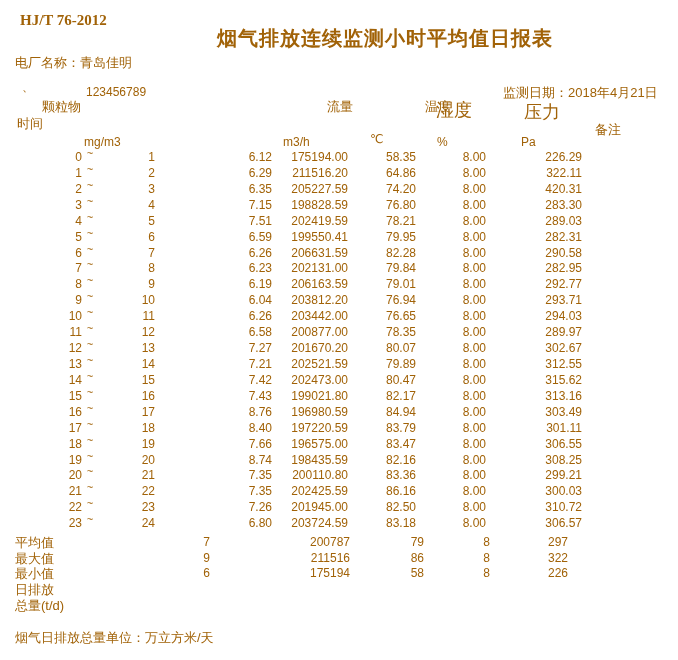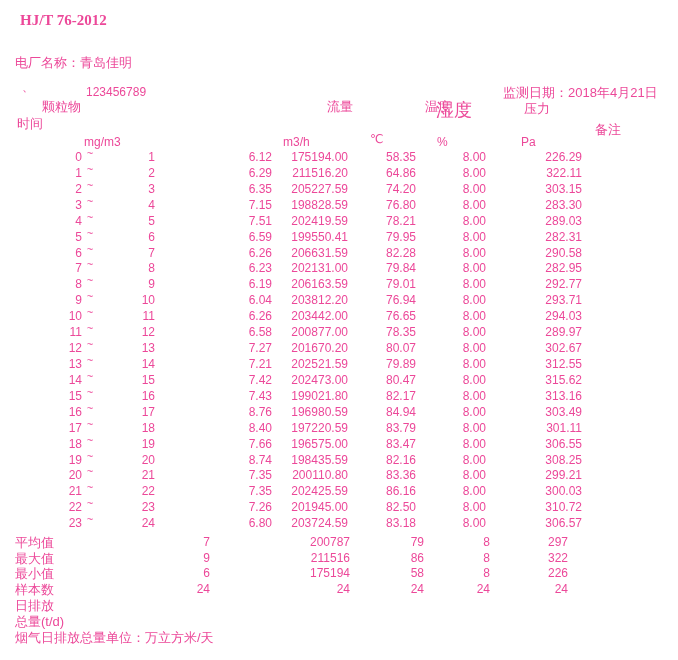--- a/index.html
+++ b/index.html
@@ -1,31 +1,31 @@
 <!DOCTYPE html>
 <html><head>
 <meta charset="utf-8">
 <style>
   html,body{margin:0;padding:0;background:#fff;}
   .page{
-    position:relative;width:678px;height:660px;background:#ffffff;color:#ec4899;
+    position:relative;width:678px;height:660px;background:#ffffff;color:#a16207;
     font-family:"Liberation Sans","DejaVu Sans",sans-serif;font-size:12px;overflow:hidden;
   }
   .abs{position:absolute;white-space:nowrap;}
   .standard{left:20px;top:12px;font-family:"Liberation Serif","DejaVu Serif",serif;font-weight:bold;font-size:15px;}
   .title{left:217px;top:25px;font-size:20px;font-weight:bold;letter-spacing:1px;}
   .plant{left:15px;top:54px;font-size:13px;}
   .serial-mark{left:22px;top:79px;font-size:12px;}
   .serial{left:86px;top:85px;font-size:12px;}
   .date{left:503px;top:84px;font-size:13px;text-align:right;}
   .h-pm{left:42px;top:98px;font-size:13px;}
   .h-flow{left:327px;top:98px;font-size:13px;}
   .h-temp{left:405px;top:98px;font-size:13px;margin-left:20px;}
   .h-hum{left:436px;top:98px;font-size:18px;}
-  .h-press{left:524px;top:100px;font-size:13px;}
+  .h-press{left:524px;top:100px;font-size:18px;}
   .h-time{left:17px;top:115px;font-size:13px;}
   .h-remark{left:595px;top:121px;font-size:13px;}
   .u-pm{left:84px;top:135px;}
   .u-flow{left:283px;top:135px;}
   .u-temp{left:370px;top:132px;}
   .u-hum{left:437px;top:135px;}
   .u-press{left:521px;top:135px;}
   table{border-collapse:collapse;table-layout:fixed;width:678px;}
   td{padding:0;font-size:12px;overflow:hidden;white-space:nowrap;}
   .hourly{position:absolute;left:0;top:150px;}
@@ -37,20 +37,21 @@
   .tilde{position:relative;top:-4px;font-size:11px;}
   .lbl{padding-left:15px;text-align:left;font-size:13px;}
   .footer-note{left:15px;top:629px;font-size:13px;}
 </style>
 </head>
 <body>
 
 <div class="page">
 
   <div class="abs standard">HJ/T 76-2012</div>
+  <div class="abs title">烟气排放连续监测小时平均值日报表</div>
 
   <div class="abs plant"><span>电厂名称：</span><span>青岛佳明</span></div>
 
   <div class="abs serial-mark">、</div>
   <div class="abs serial">123456789</div>
 
   <div class="abs date"><span>监测日期：</span><span>2018年4月21日</span></div>
 
   <div class="abs h-pm">颗粒物</div>
   <div class="abs h-flow">流量</div>
@@ -105,21 +106,21 @@
         </tr>
 
         <tr>
           <td class="num">2</td>
           <td class="tilde-cell"><span class="tilde">~</span></td>
           <td class="num">3</td>
           <td class="num">6.35</td>
           <td class="num">205227.59</td>
           <td class="num">74.20</td>
           <td class="num">8.00</td>
-          <td class="num">303.15</td>
+          <td class="num">420.31</td>
           <td></td>
         </tr>
 
         <tr>
           <td class="num">3</td>
           <td class="tilde-cell"><span class="tilde">~</span></td>
           <td class="num">4</td>
           <td class="num">7.15</td>
           <td class="num">198828.59</td>
           <td class="num">76.80</td>
@@ -405,29 +406,20 @@
         <tr>
           <td class="lbl">最小值</td>
           <td class="num">6</td>
           <td class="num">175194</td>
           <td class="num">58</td>
           <td class="num">8</td>
           <td class="num">226</td>
           <td></td>
         </tr>
 
-        <tr>
-          <td class="lbl">样本数</td>
-          <td class="num">24</td>
-          <td class="num">24</td>
-          <td class="num">24</td>
-          <td class="num">24</td>
-          <td class="num">24</td>
-          <td></td>
-        </tr>
 
         <tr>
           <td class="lbl">日排放</td>
           <td class="num"></td>
           <td class="num"></td>
           <td class="num"></td>
           <td class="num"></td>
           <td class="num"></td>
           <td></td>
         </tr>

